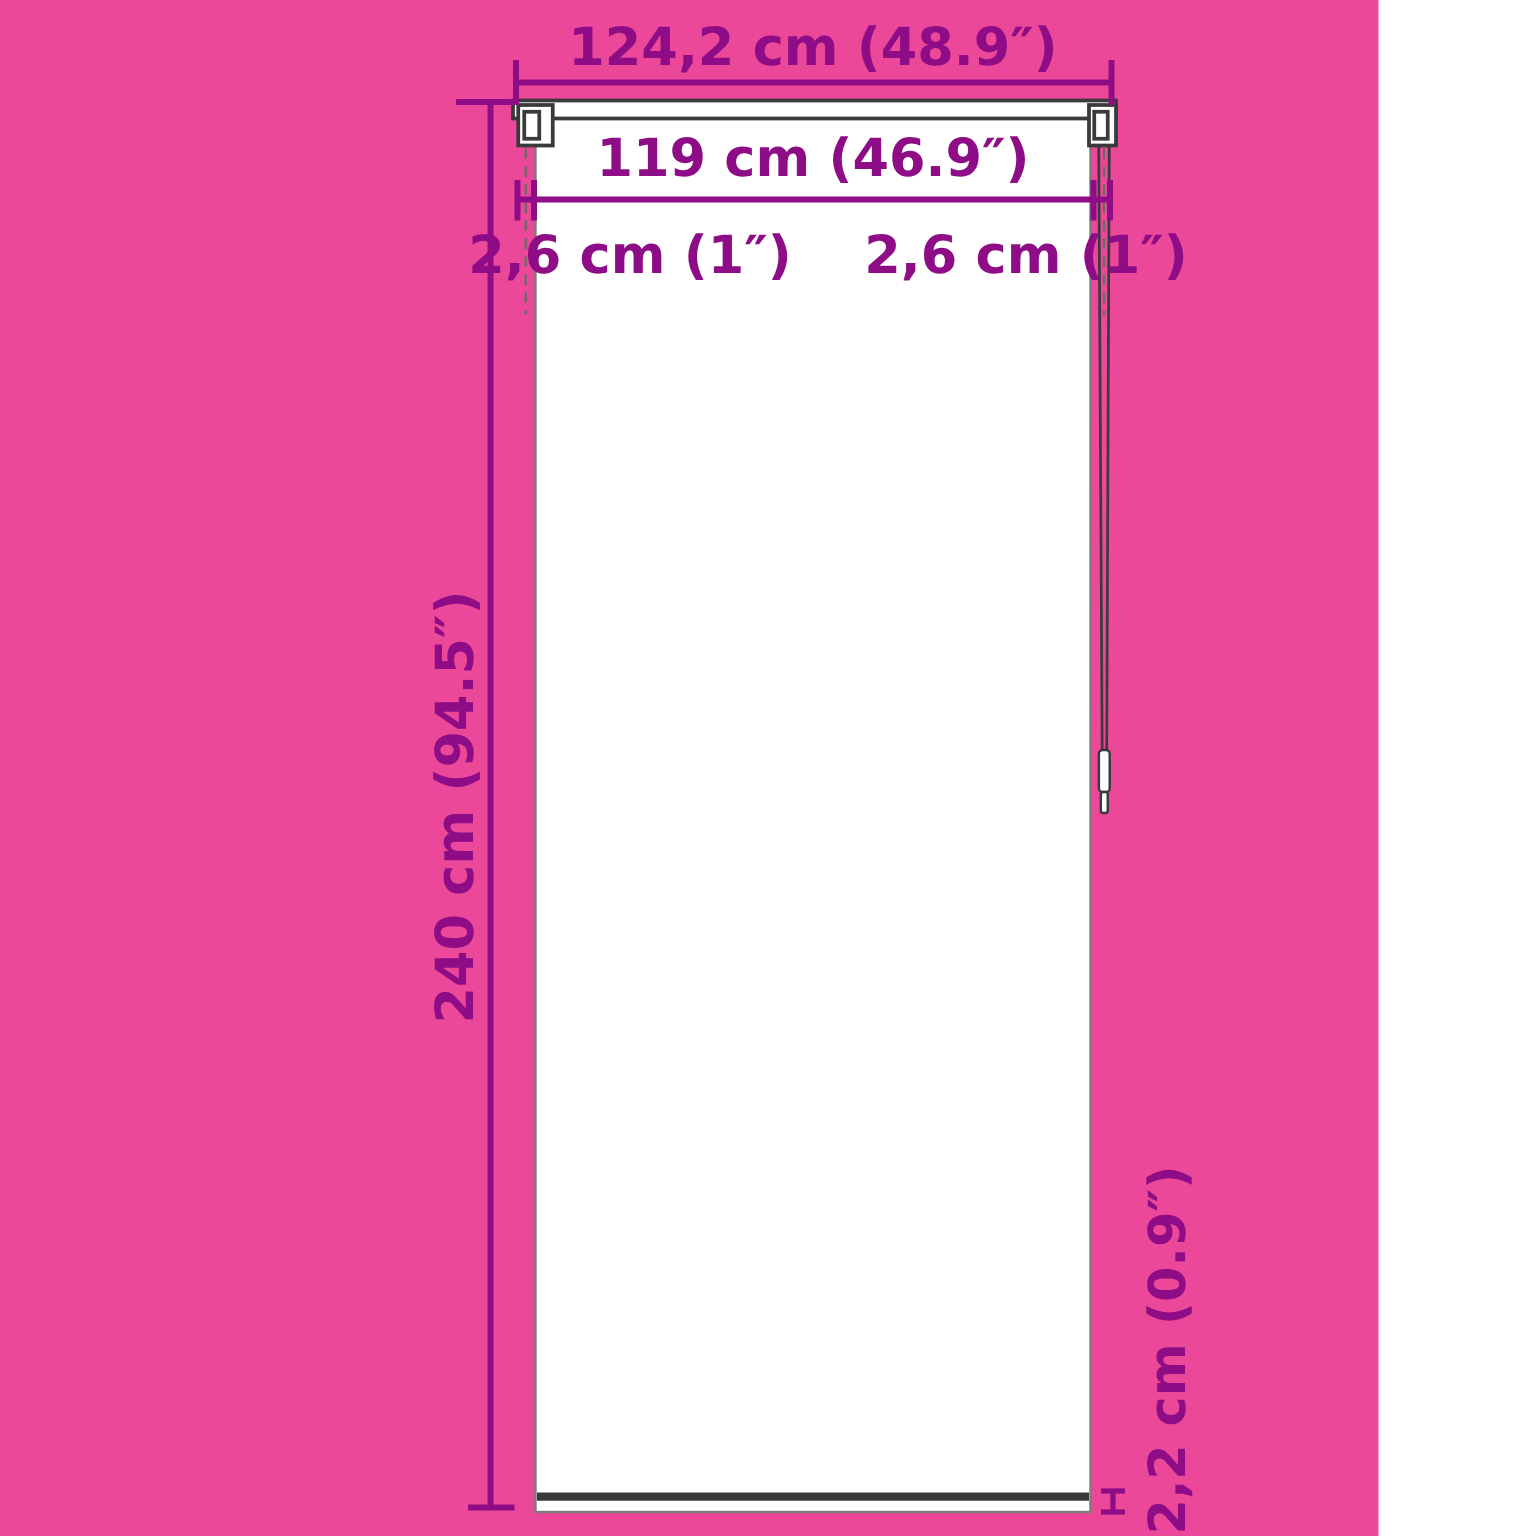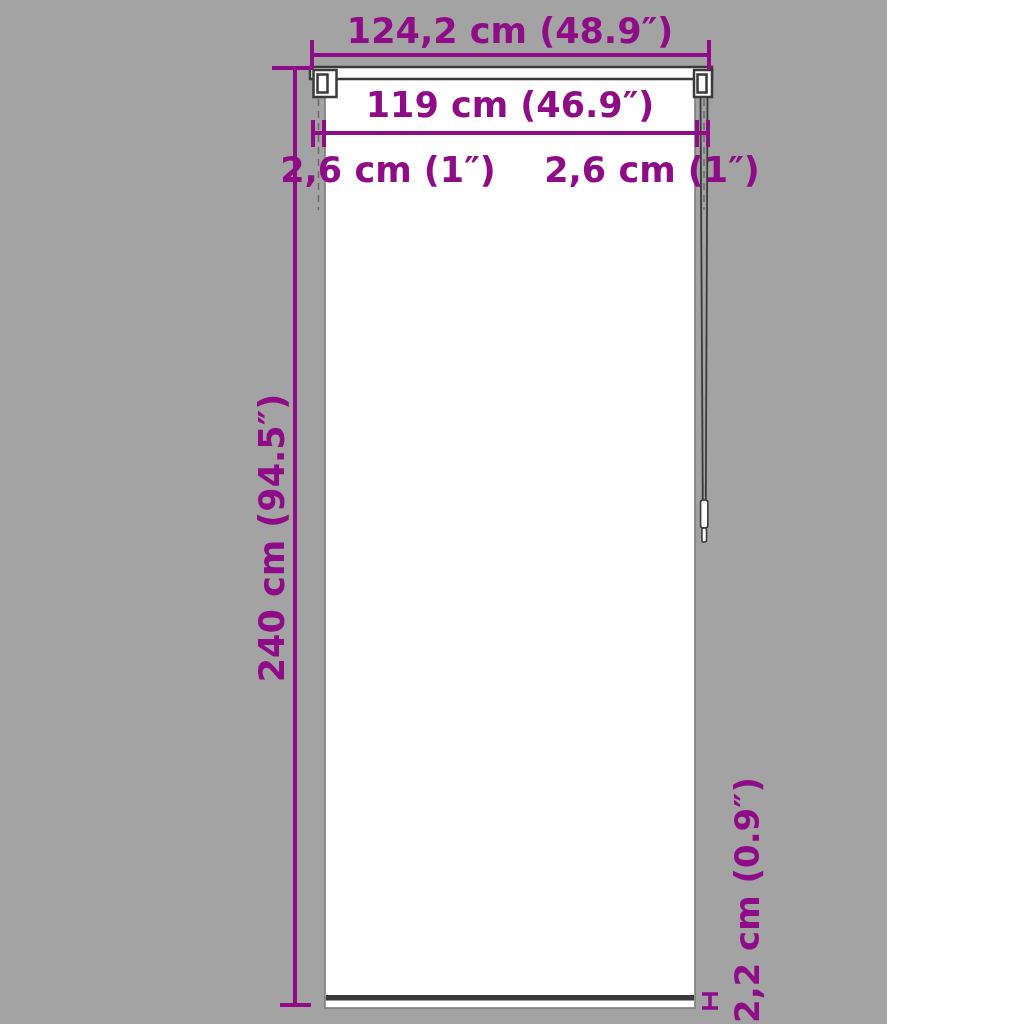--- a/index.html
+++ b/index.html
@@ -4,23 +4,24 @@
 <style>
   html, body {
     margin: 0;
     padding: 0;
     background: #ffffff;
   }
   .stage {
     position: relative;
     width: 887px;
     height: 1024px;
-    background: #a3a3a3;
+    background: #ec4899;
     overflow: hidden;
     font-family: "DejaVu Sans", "Liberation Sans", sans-serif;
+    padding-left: 32px;
   }
   svg { display: block; }
 
   
   .dim-line {
     stroke: #8E0D87;
     stroke-width: 4;
     fill: none;
   }
   .dim-line-thin {

